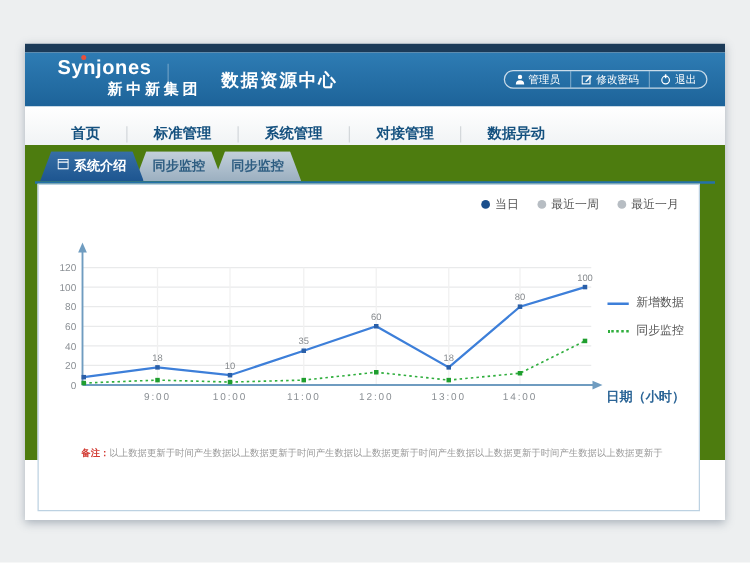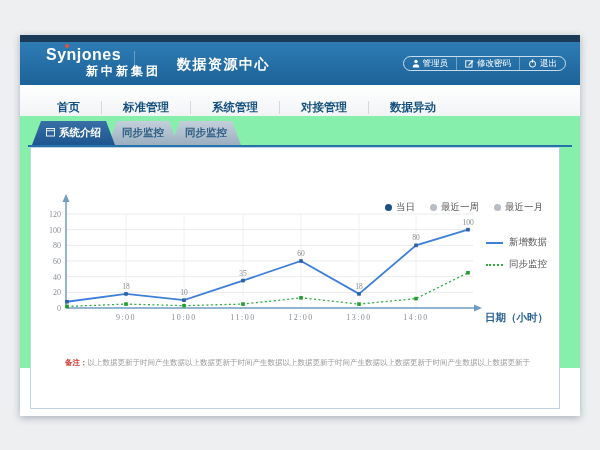--- a/index.html
+++ b/index.html
@@ -34,38 +34,38 @@
   .pill-item svg { display:block; }
 
   .navbar {
     height:45px; display:flex; align-items:center;
     background:linear-gradient(180deg,#ffffff 0%,#eef1f3 85%,#e3e8ec 100%);
     border-bottom:1px solid #c9cfd4; padding-left:16px;
   }
   .nav-item { font-size:11.5px; font-weight:bold; color:#15517f; padding:0 21px; cursor:pointer; line-height:30px; }
   .nav-sep { width:1px; height:13px; background:#d4d8db; }
 
-  .content { position:absolute; left:0; top:81px; width:560px; height:252px; background:#86efac;font-family:Liberation Serif, serif; }
+  .content { position:absolute; left:0; top:81px; width:560px; height:252px; background:#4d7c0f; }
   .tab-row { position:absolute; left:12px; top:5px; height:24px; display:flex; z-index:2; }
   .tab {
     height:24px; display:flex; align-items:center; justify-content:center; gap:4px;
     font-size:10.5px; font-weight:bold; cursor:pointer;
     clip-path:polygon(9px 0, calc(100% - 9px) 0, 100% 100%, 0 100%);
     padding:0 14px;
   }
   .tab.active { background:linear-gradient(180deg,#376fa6,#1d5590); color:#fff; z-index:3; }
   .tab.inactive { background:linear-gradient(180deg,#c3d0db,#9bafc0); color:#2f5e82; margin-left:-7px; z-index:1; }
   .tab-underline { position:absolute; left:8px; right:8px; top:29px; height:2px; background:#2571a9; }
 
   .panel {
     position:absolute; left:10px; top:31px; width:530px; height:262px;
     background:#fff; border:1px solid #bdd2e2;
   }
   .filters { position:absolute; top:9px; right:16px; display:flex; gap:15px; }
-  .filter-option { display:flex; align-items:center; gap:4px; font-size:9.5px; color:#555; cursor:pointer;margin-top:44px; }
+  .filter-option { display:flex; align-items:center; gap:4px; font-size:9.5px; color:#555; cursor:pointer; }
   .radio-dot { width:7px; height:7px; border-radius:50%; background:#b7bdc3; }
   .filter-option.selected .radio-dot { background:#1b4f8c; }
   .y-axis-title { position:absolute; left:16px; top:28px; font-size:10.5px; font-weight:bold; color:#2a6496; letter-spacing:1px; }
   #chart { position:absolute; left:6px; top:40px; width:520px; height:150px; }
   .chart-legend { position:absolute; right:12px; top:88px; display:flex; flex-direction:column; gap:9px; }
   .legend-item { display:flex; align-items:center; gap:6px; font-size:9.5px; color:#555;justify-content:space-between; }
   .legend-sample { width:17px; height:0; }
   .legend-sample.solid { border-top:2px solid #3d7fd9; }
   .legend-sample.dotted { border-top:2px dotted #2fae3d; }
   .footnote { position:absolute; left:34px; top:210px; right:10px; font-size:7.5px; color:#999; white-space:nowrap; overflow:hidden; }

